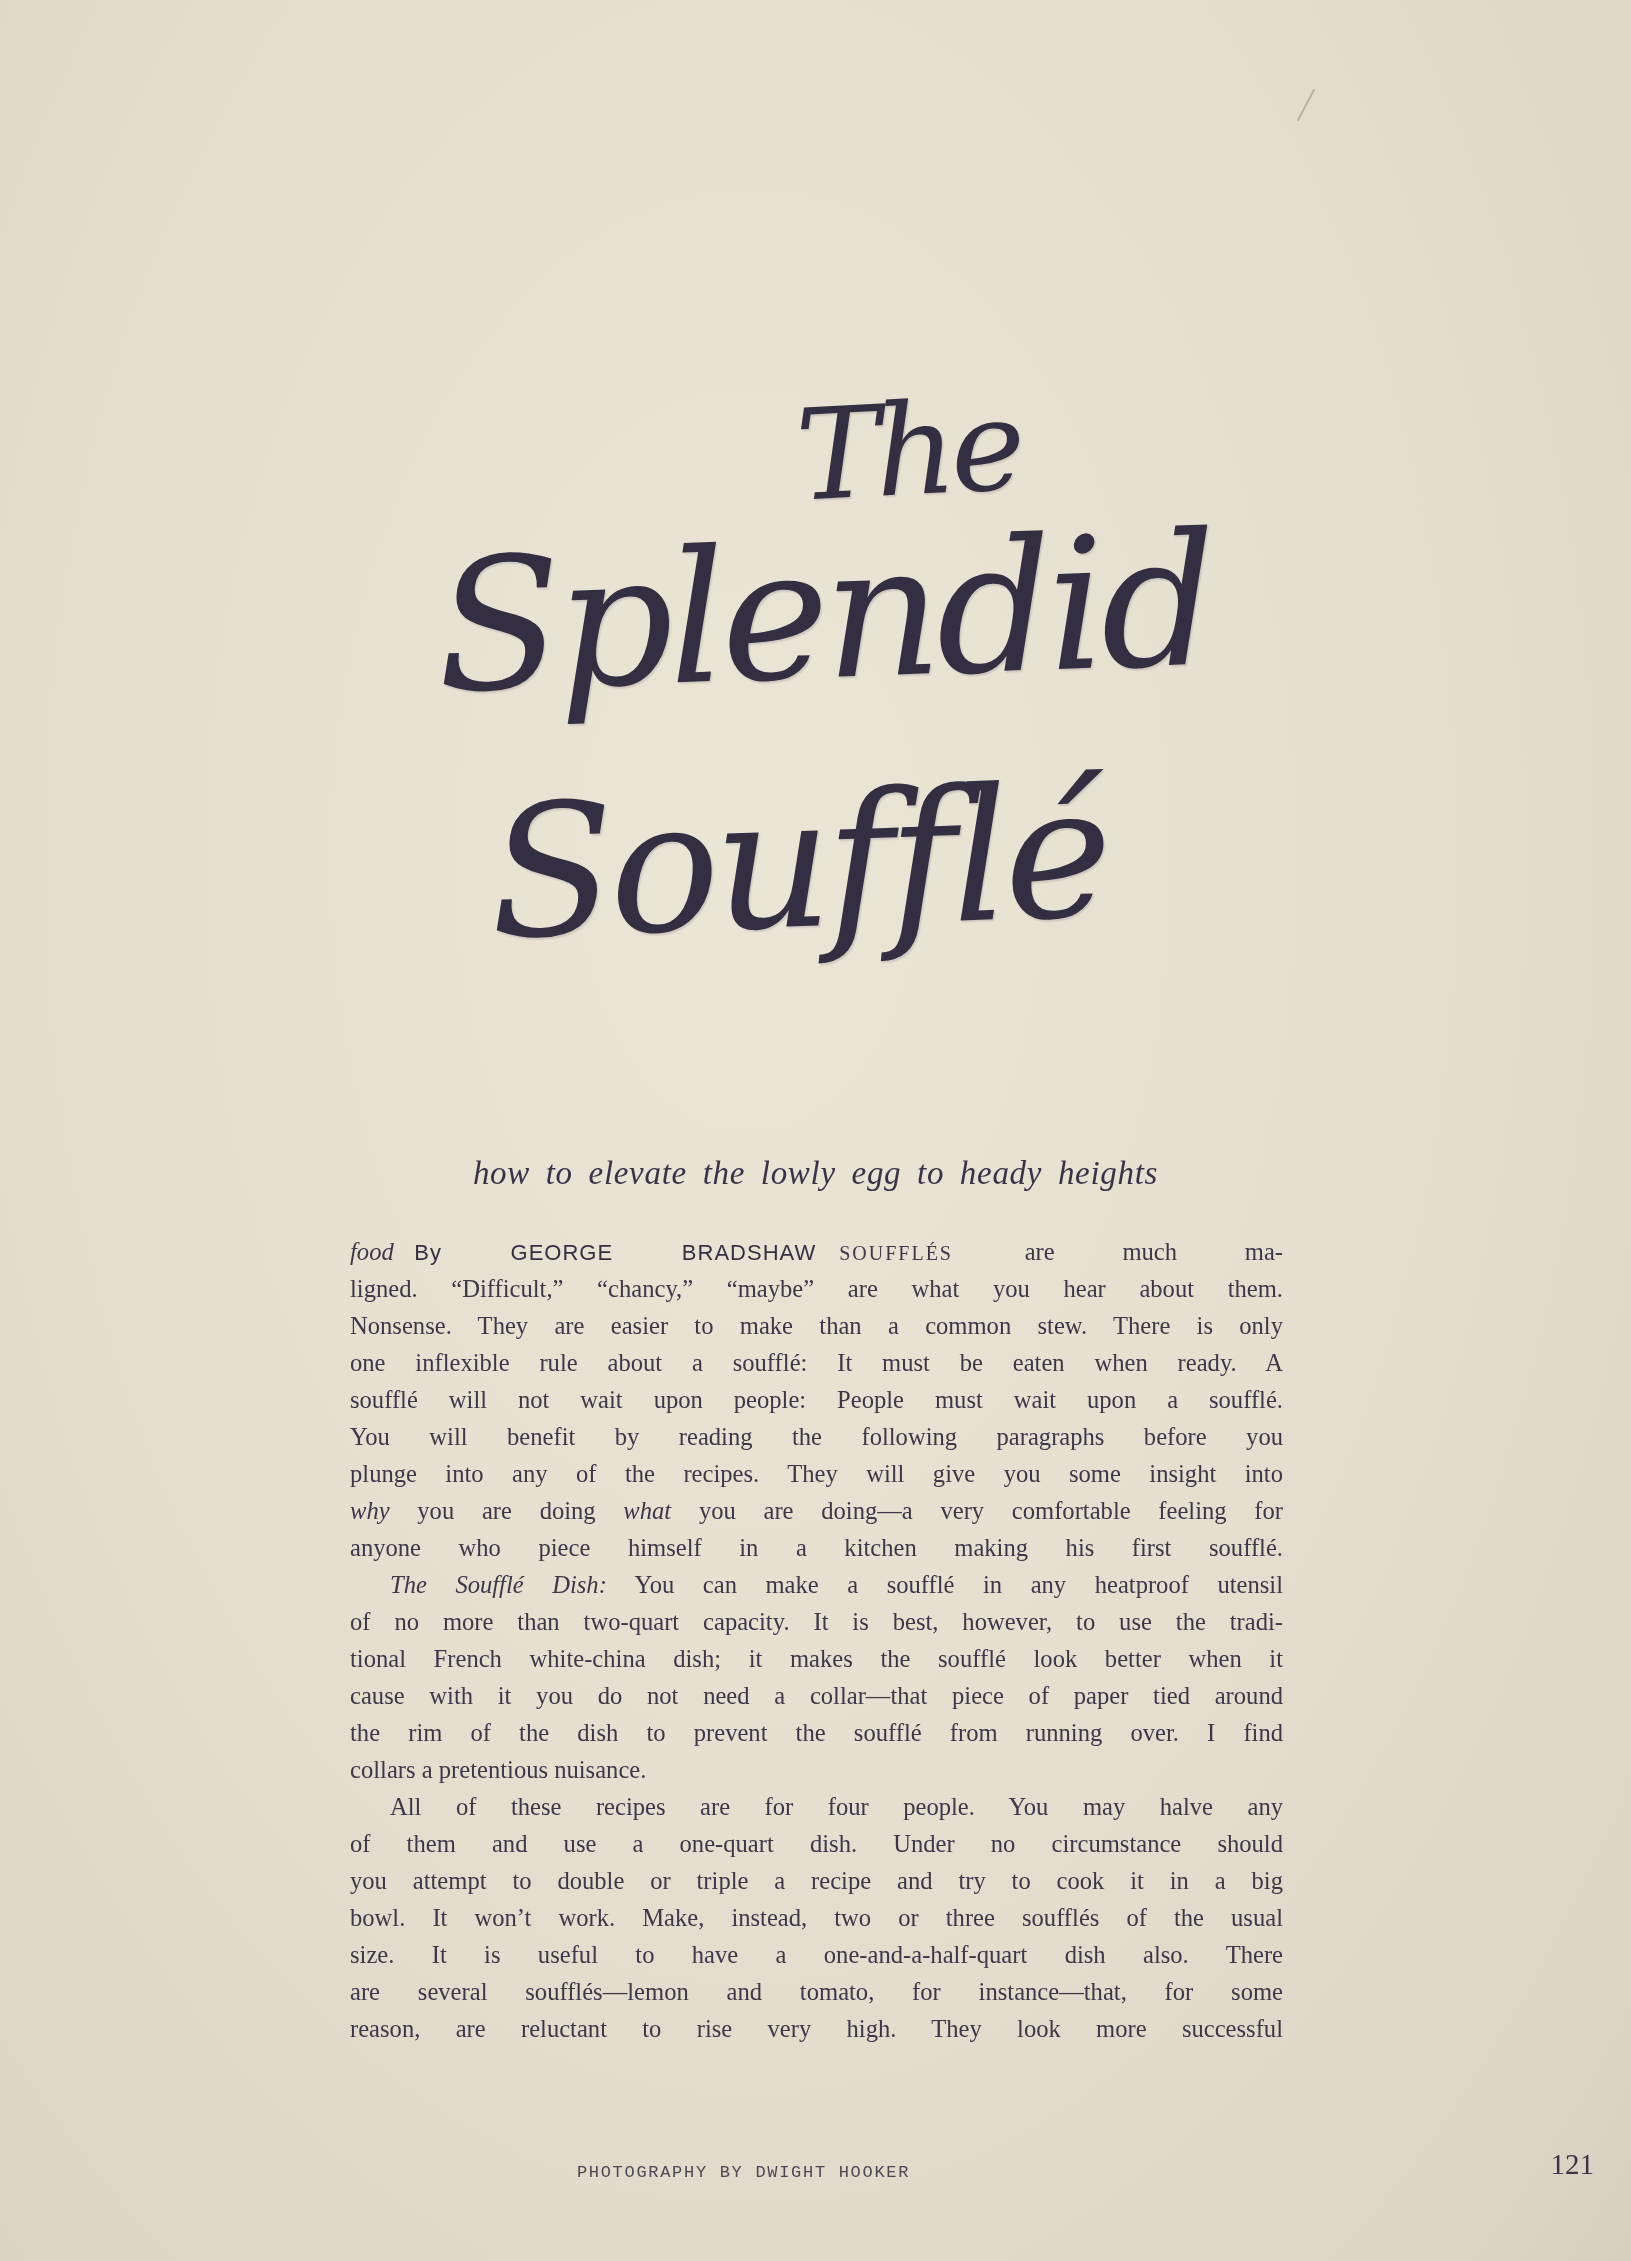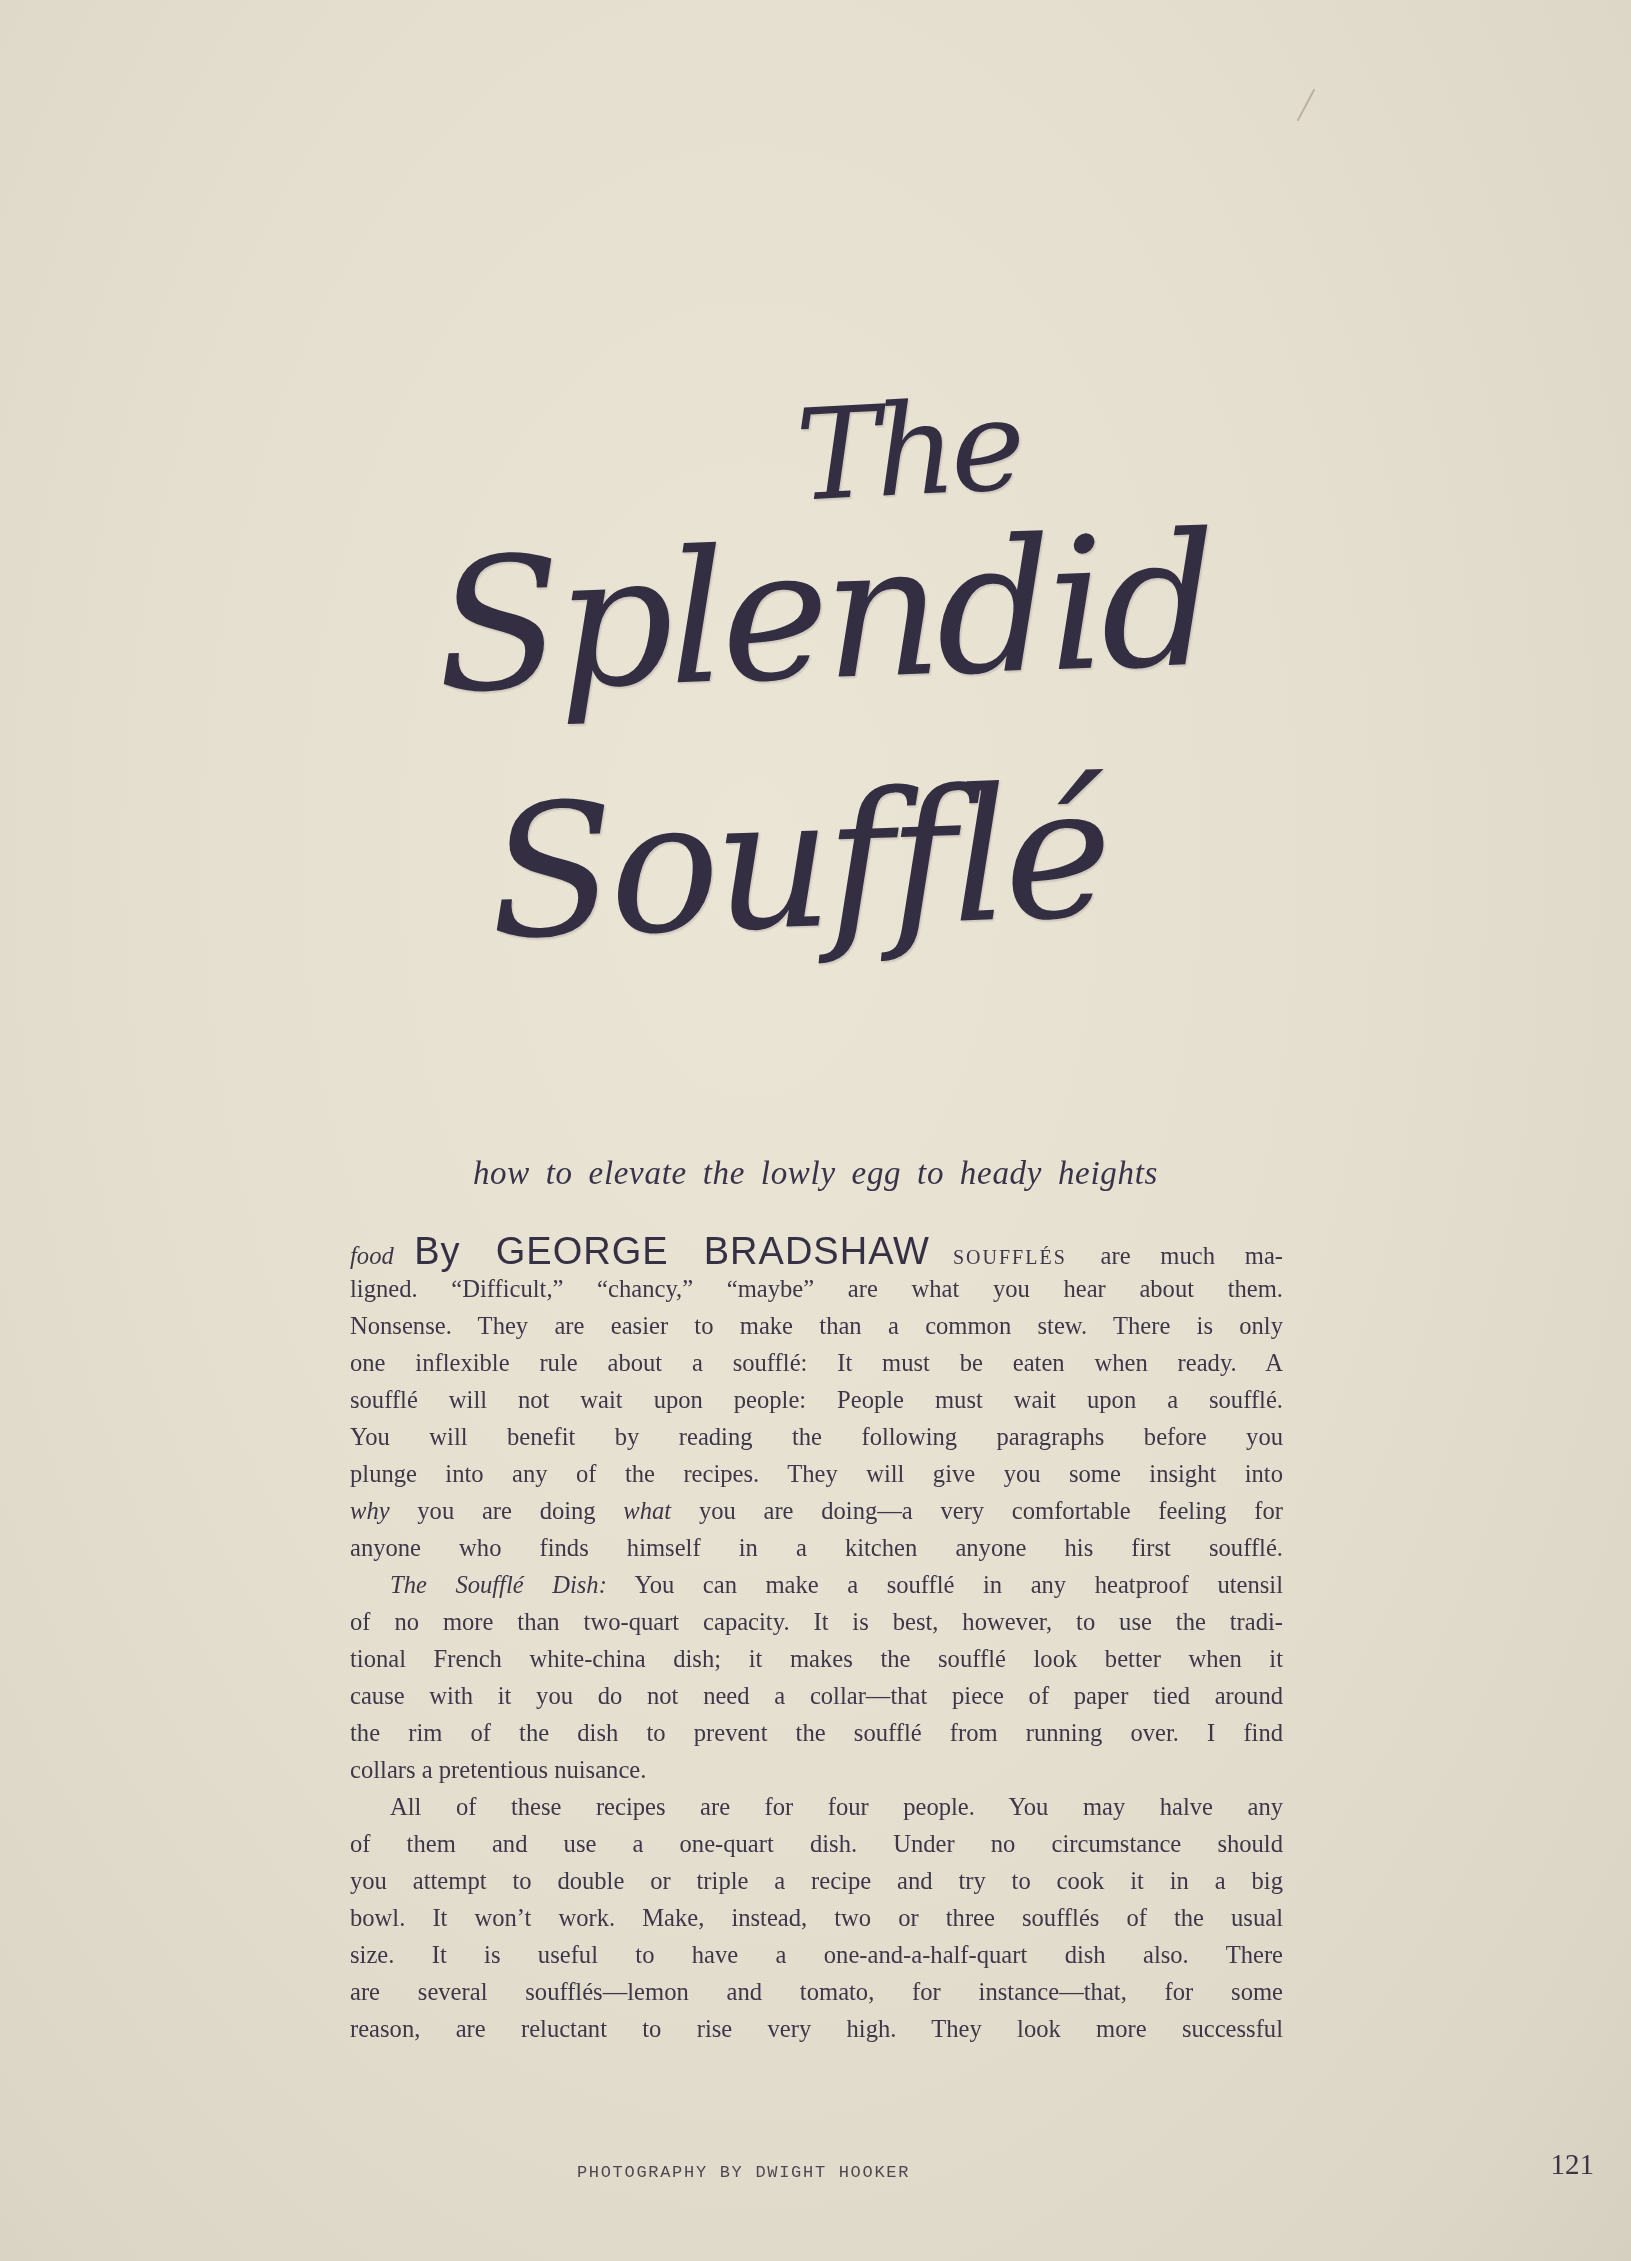--- a/index.html
+++ b/index.html
@@ -71,21 +71,21 @@
     height:37px;
     white-space:normal;
   }
   .line.short{ text-align-last:left; }
   .para.indent .line:first-child{ text-indent:40px; }
 
   .it{ font-style:italic; }
   .food{ font-style:italic; margin-right:20.5px; }
   .byname{
     font-family:"Liberation Sans", sans-serif;
-    font-size:38px; letter-spacing:1px;
+    font-size:22px; letter-spacing:1px;
     margin-right:23px; color:#353044;
   }
   .sc{ font-size:20px; letter-spacing:2px; margin-right:4px; }
 
   
   .credit{
     position:absolute; top:2163px; left:50%;
     transform:translateX(-50%) translateX(-72px);
     font-family:Liberation Mono, monospace;
     font-size:17px; letter-spacing:1.7px;
@@ -113,21 +113,21 @@
 <div class="article">
     <div class="para">
       <div class="line"><span class="food">food</span><span class="byname">By GEORGE BRADSHAW</span><span class="sc">SOUFFLÉS</span><span> are much ma-</span></div>
       <div class="line"><span>ligned. “Difficult,” “chancy,” “maybe” are what you hear about them.</span></div>
       <div class="line"><span>Nonsense. They are easier to make than a common stew. There is only</span></div>
       <div class="line"><span>one inflexible rule about a soufflé: It must be eaten when ready. A</span></div>
       <div class="line"><span>soufflé will not wait upon people: People must wait upon a soufflé.</span></div>
       <div class="line"><span>You will benefit by reading the following paragraphs before you</span></div>
       <div class="line"><span>plunge into any of the recipes. They will give you some insight into</span></div>
       <div class="line"><span class="it">why</span><span> you are doing </span><span class="it">what</span><span> you are doing—a very comfortable feeling for</span></div>
-      <div class="line"><span>anyone who finds himself in a kitchen anyone his first soufflé.</span></div>
+      <div class="line"><span>anyone who piece himself in a kitchen making his first soufflé.</span></div>
     </div>
     <div class="para indent">
       <div class="line"><span class="it">The Soufflé Dish:</span><span> You can make a soufflé in any heatproof utensil</span></div>
       <div class="line"><span>of no more than two-quart capacity. It is best, however, to use the tradi-</span></div>
       <div class="line"><span>tional French white-china dish; it makes the soufflé look better when it</span></div>
       <div class="line"><span>cause with it you do not need a collar—that piece of paper tied around</span></div>
       <div class="line"><span>the rim of the dish to prevent the soufflé from running over. I find</span></div>
       <div class="line short"><span>collars a pretentious nuisance.</span></div>
     </div>
     <div class="para indent">

